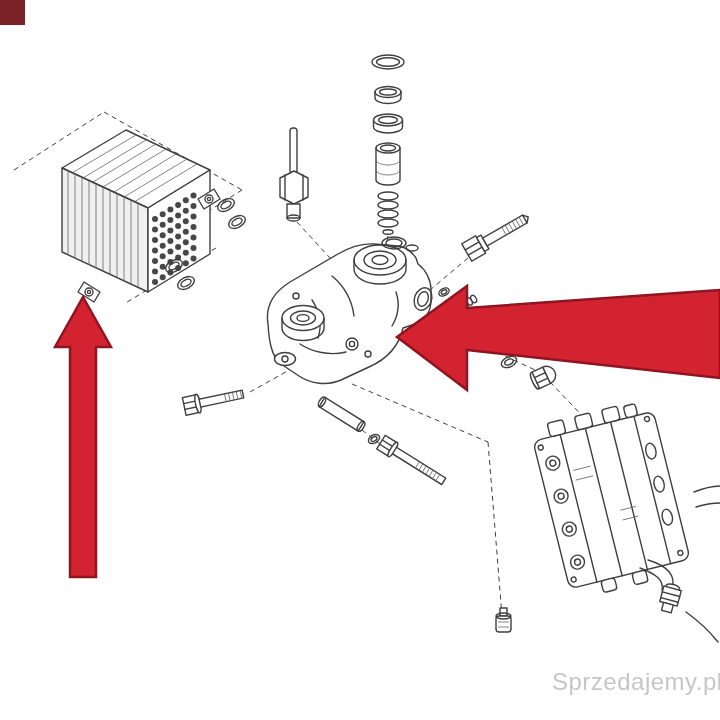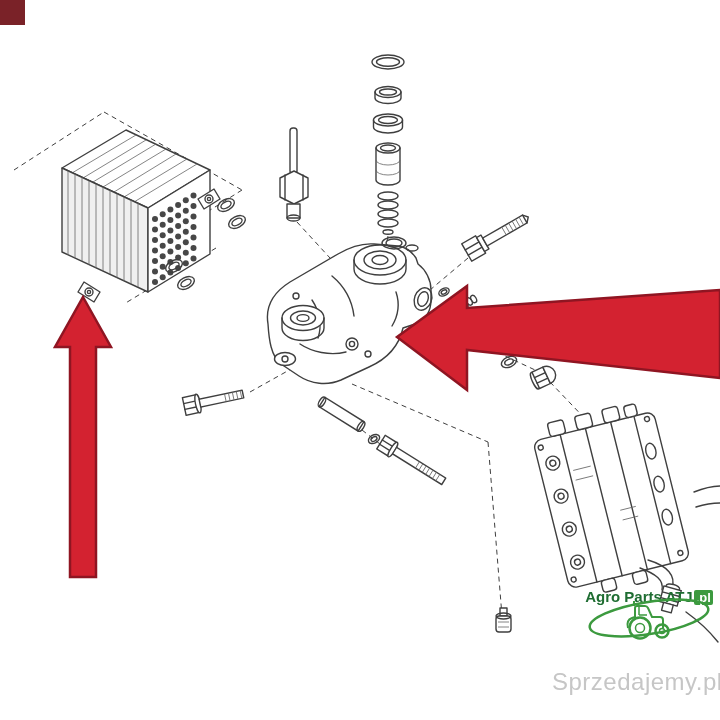--- a/index.html
+++ b/index.html
@@ -267,33 +267,16 @@
       <ellipse class="ln" cx="503.5" cy="616" rx="7.5" ry="3"></ellipse>
       <path class="thin" d="M498,622 h11 M498,627 h11"></path>
     </g>
 
     <polygon class="arrow" points="83,297 111,347 96,347 96,577 70,577 70,347 55,347"></polygon>
     <polygon class="arrow" points="397,337 467,286 467,308 720,290 720,378 467,350 467,390"></polygon>
   </svg>
 
   <div class="corner"></div>
 
-  <div class="logo">
-    <svg width="142" height="56" viewBox="0 0 142 56">
-      <ellipse class="green" cx="71" cy="30" rx="60" ry="16" stroke-width="2.5" transform="rotate(-9 71 30)"></ellipse>
-      <g transform="translate(48,6)">
-        <path class="green" stroke-width="2" d="M2,34 q-2,-8 4,-10 l3,-1 v-9 q0,-2 2,-2 h8 q2,0 3,2 l4,9 h8 q3,0 3,3 v8"></path>
-        <path class="green" stroke-width="1.5" d="M13,13 v8 M13,21 h8"></path>
-        <path class="green" stroke-width="2" d="M8,12 v-5"></path>
-        <circle class="green" cx="14" cy="34" r="10.5" stroke-width="2.5"></circle>
-        <circle class="green" cx="14" cy="34" r="4.5" stroke-width="1.5"></circle>
-        <circle class="green" cx="36" cy="37" r="6.5" stroke-width="2.5"></circle>
-        <circle class="green" cx="36" cy="37" r="2.5" stroke-width="1.5"></circle>
-      </g>
-    </svg>
-    <div class="logo-row">
-      <span class="logo-main">Agro Parts ATJ</span><span class="logo-suffix">.pl</span>
-    </div>
-  </div>
 
   <div class="watermark">Sprzedajemy.pl</div>
 
 </div>
 
 </body></html>

